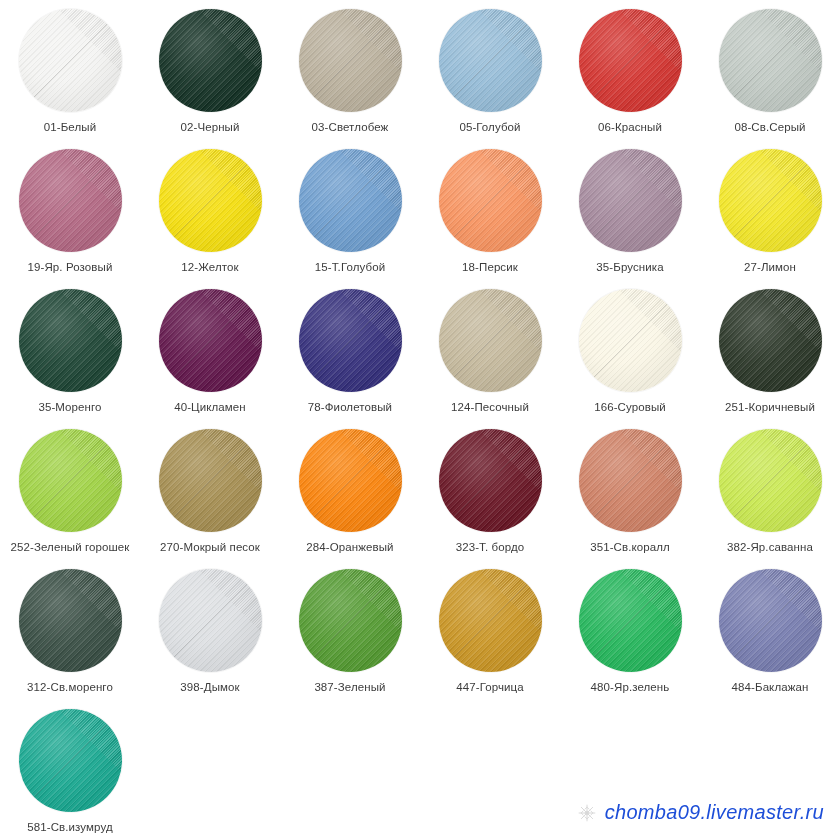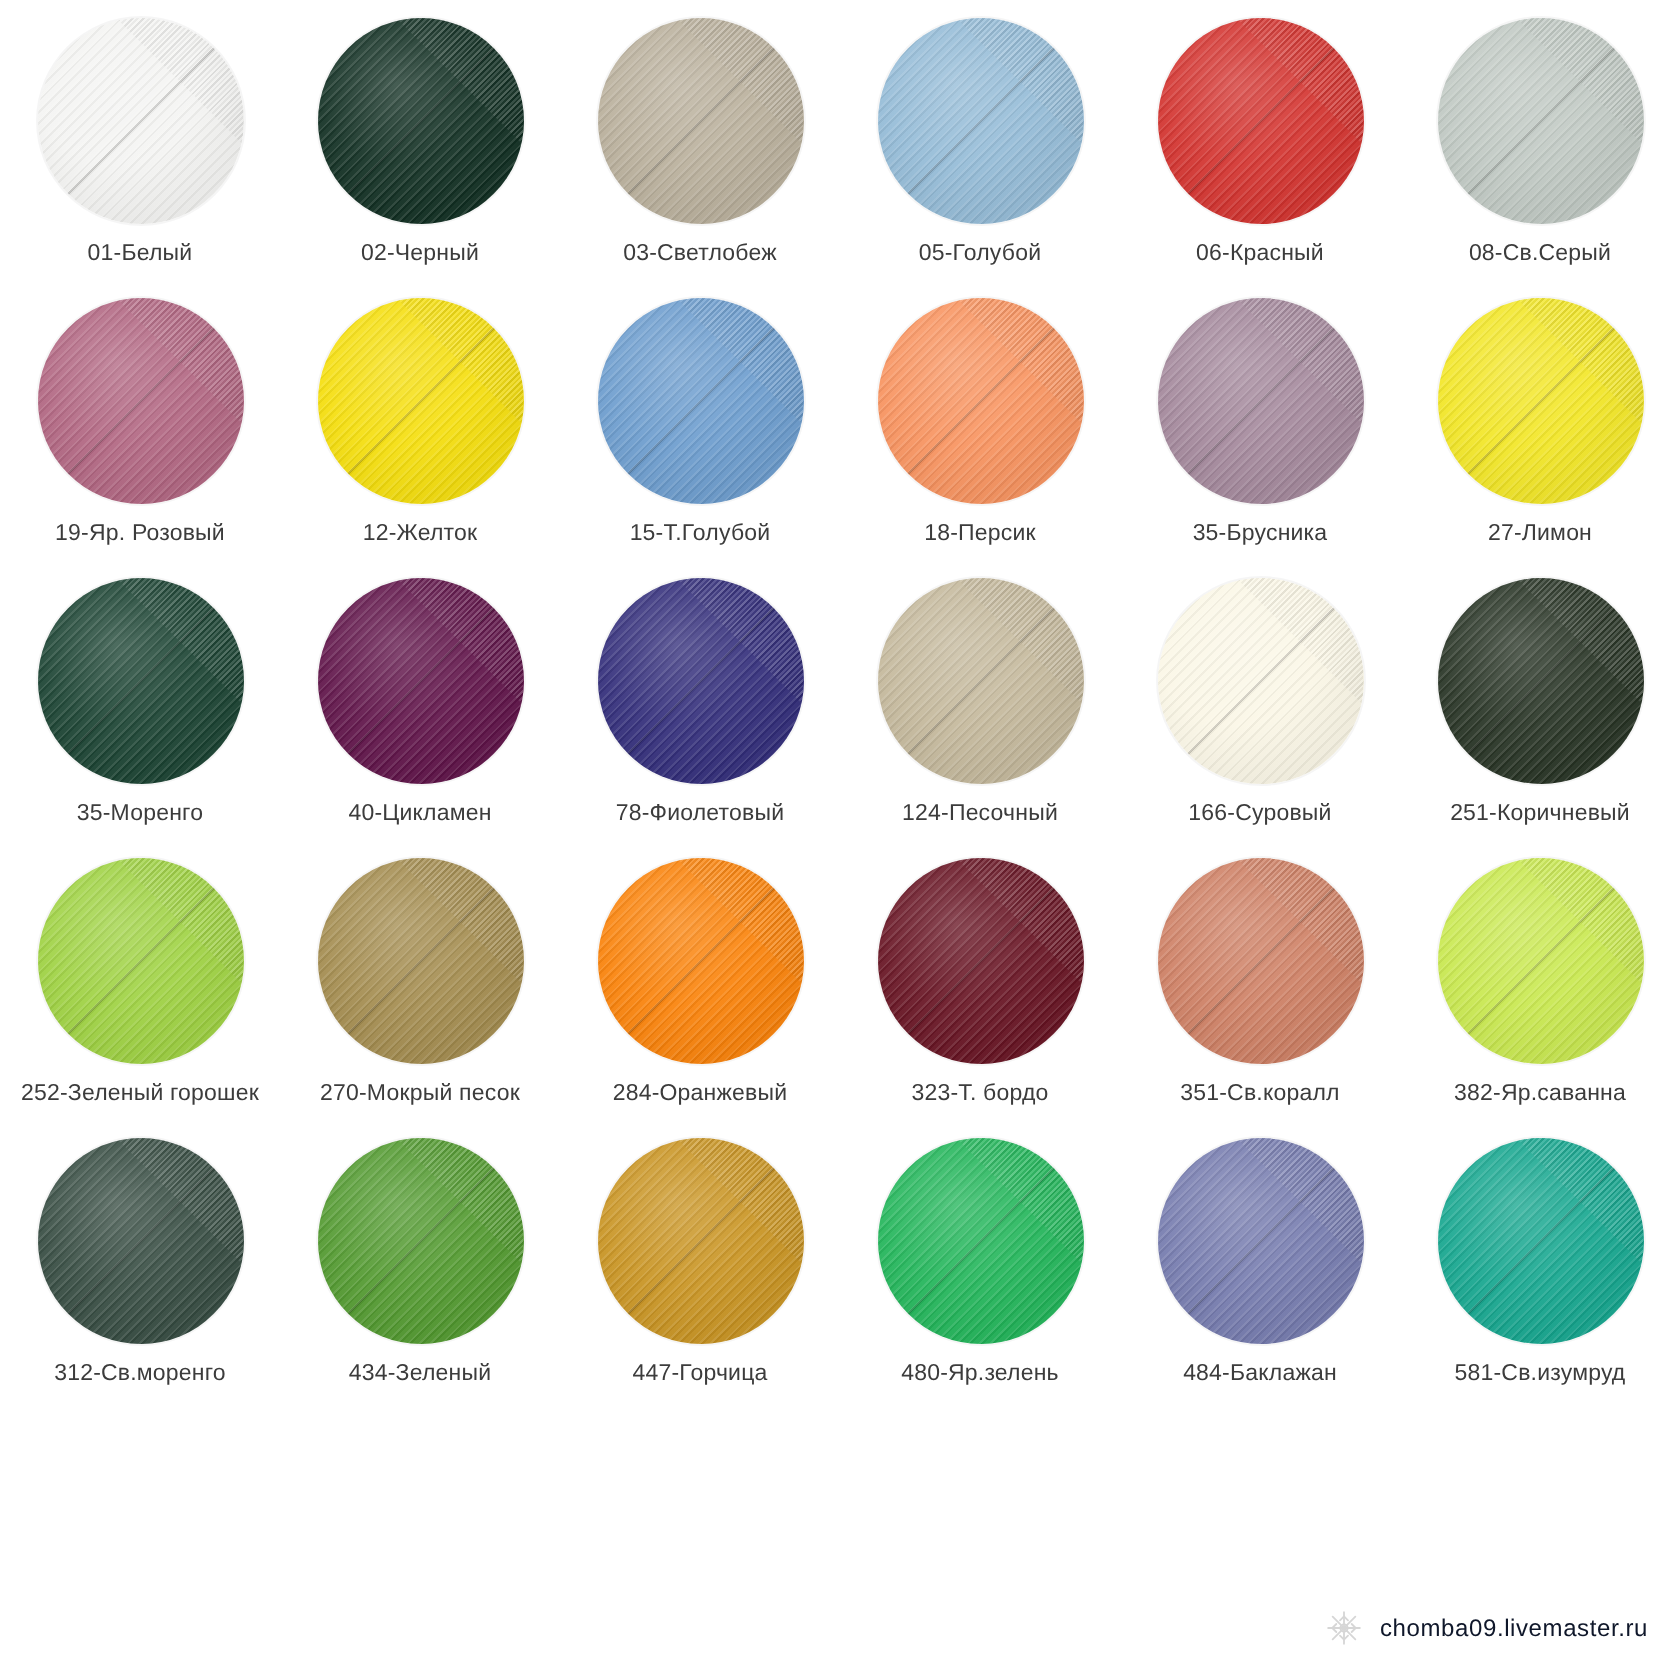--- a/index.html
+++ b/index.html
@@ -104,24 +104,25 @@
     color:#3c3c3c;
     text-align:center;
     width:136px;
     letter-spacing:0.1px;
     font-weight:400;
   }
   .watermark{
     position:absolute;
     right:16px;bottom:14px;
     display:flex;align-items:center;gap:8px;
-    color:#0f172a;
-    font-size:12px;
+    color:#1d4ed8;
+    font-size:20px;
     letter-spacing:.3px;
     user-select:none;
+    font-style:italic;
   }
   .watermark .wm-icon{
     width:20px;height:20px;display:block;
     opacity:.75;
   }
 </style>
 </head>
 <body>
 
 <div id="palette">
@@ -446,30 +447,43 @@
               <div class="wedge"></div>
               <div class="seam"></div>
               <div class="shade"></div>
             </div>
           </div>
         </div>
         <div class="label">312-Св.моренго</div>
       </div>
       <div class="cell">
         <div class="swatch-wrap">
+          <div class="halo" style="background: radial-gradient(circle, rgb(236, 238, 240) 0px, rgb(236, 238, 240) 46%, rgb(236, 238, 240) 46%, rgba(255, 255, 255, 0) 52%);">
+            <div class="disc" style="background: rgb(220, 223, 226);">
+              <div class="tex"></div>
+              <div class="wedge"></div>
+              <div class="seam"></div>
+              <div class="shade"></div>
+            </div>
+          </div>
+        </div>
+        <div class="label">398-Дымок</div>
+      </div>
+      <div class="cell">
+        <div class="swatch-wrap">
           <div class="halo" style="background: radial-gradient(circle, rgb(169, 207, 150) 0px, rgb(169, 207, 150) 46%, rgb(169, 207, 150) 46%, rgba(255, 255, 255, 0) 52%);">
             <div class="disc" style="background: rgb(79, 152, 44);">
               <div class="tex"></div>
               <div class="wedge"></div>
               <div class="seam"></div>
               <div class="shade"></div>
             </div>
           </div>
         </div>
-        <div class="label">434-Зеленый</div>
+        <div class="label">387-Зеленый</div>
       </div>
       <div class="cell">
         <div class="swatch-wrap">
           <div class="halo" style="background: radial-gradient(circle, rgb(227, 199, 140) 0px, rgb(227, 199, 140) 46%, rgb(227, 199, 140) 46%, rgba(255, 255, 255, 0) 52%);">
             <div class="disc" style="background: rgb(200, 146, 30);">
               <div class="tex"></div>
               <div class="wedge"></div>
               <div class="seam"></div>
               <div class="shade"></div>
             </div>

